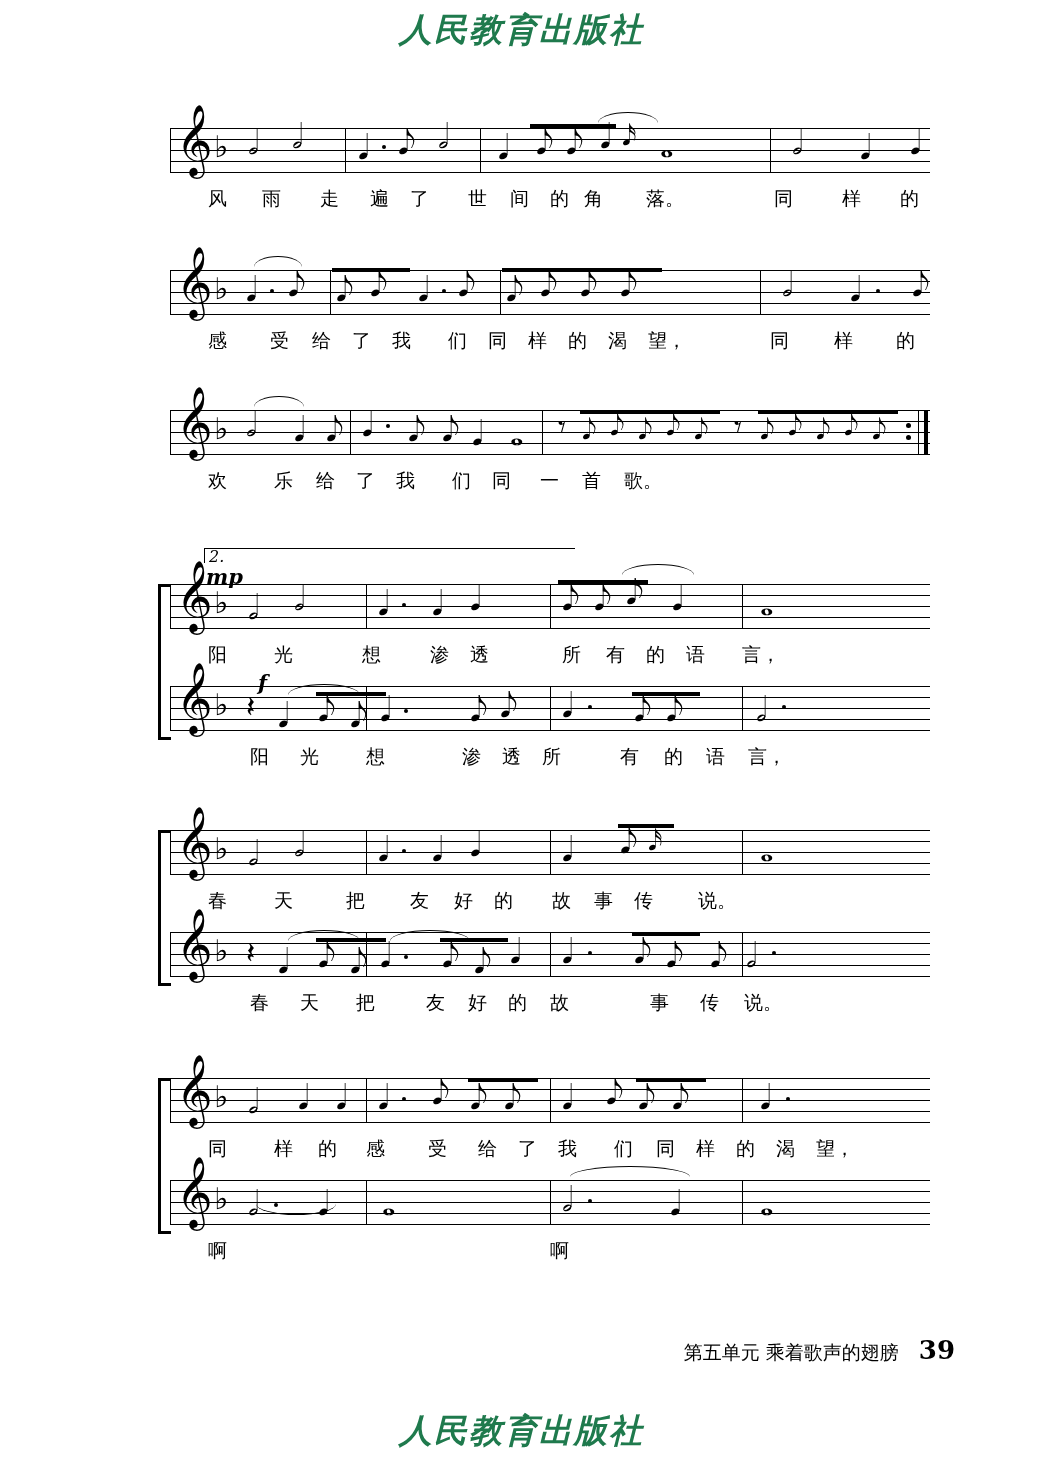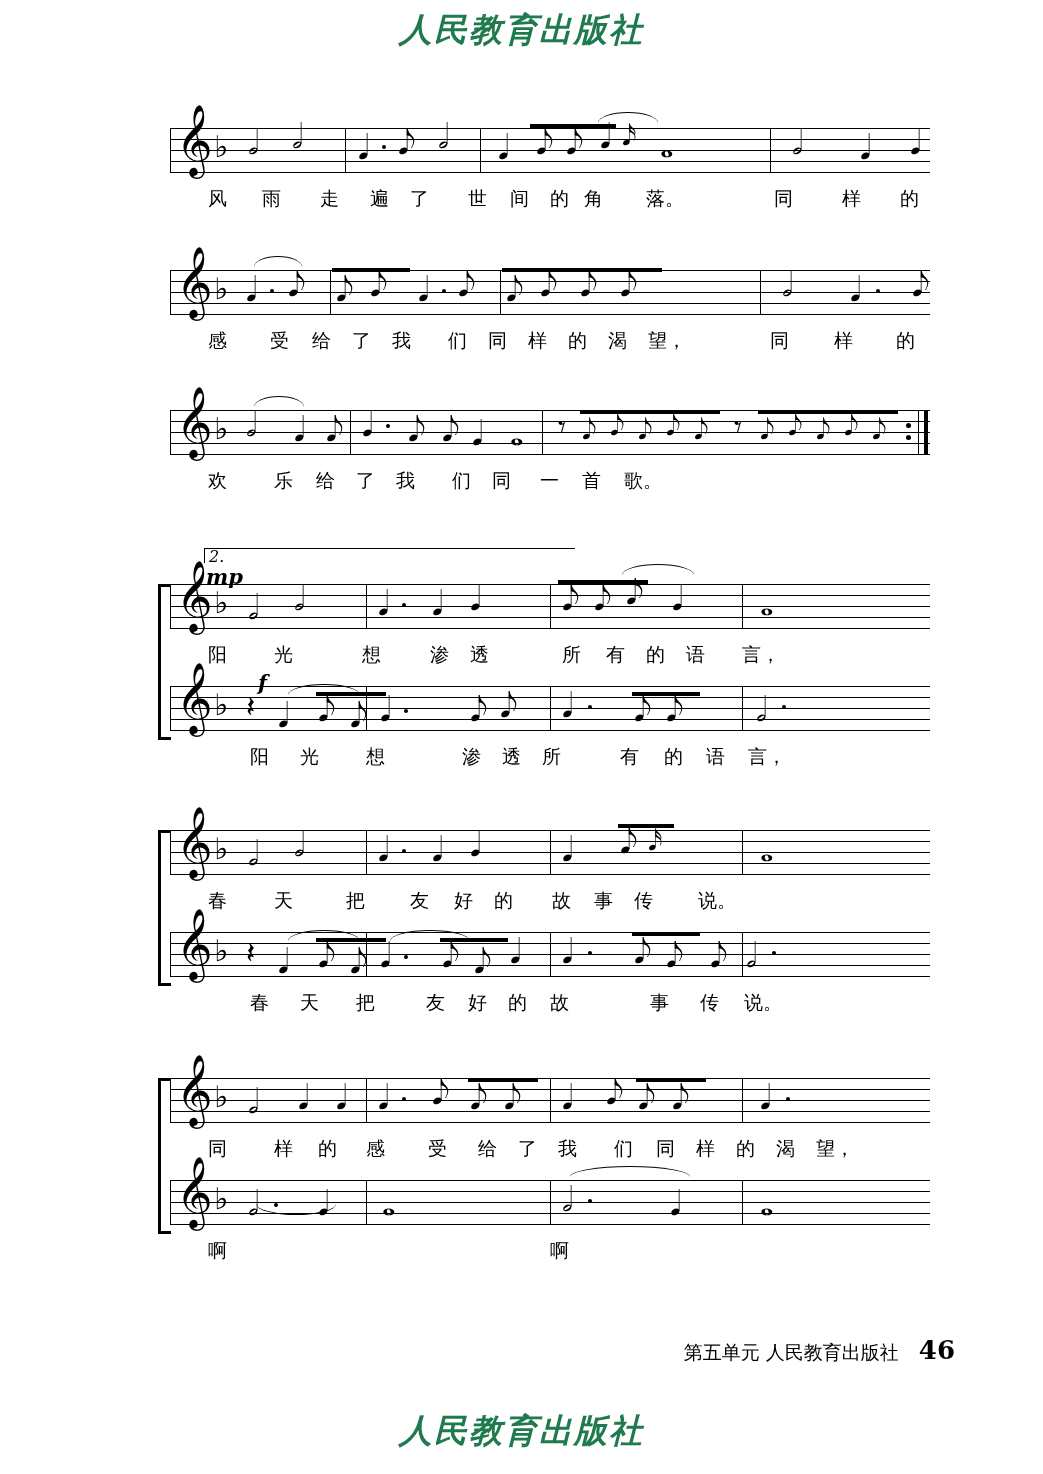--- a/index.html
+++ b/index.html
@@ -632,19 +632,19 @@
       <div class="slur" style="left:400px; top:-14px; width:120px;"></div>
       <div class="note" style="left:590px; top:6px;">𝅝</div>
     </div>
     <div class="lyrics" style="top:160px;">
       <span class="lyric-span" style="left:38px;">啊</span>
       <span class="lyric-span" style="left:380px;">啊</span>
     </div>
   </div>
 
   <div class="footer">
-    <span>第五单元  人民教育出版社</span>
-    <span class="pageno">46</span>
+    <span>第五单元  乘着歌声的翅膀</span>
+    <span class="pageno">39</span>
   </div>
 
   <div class="logo logo-bottom">人民教育出版社</div>
 
 </div>
 
 </body></html>

